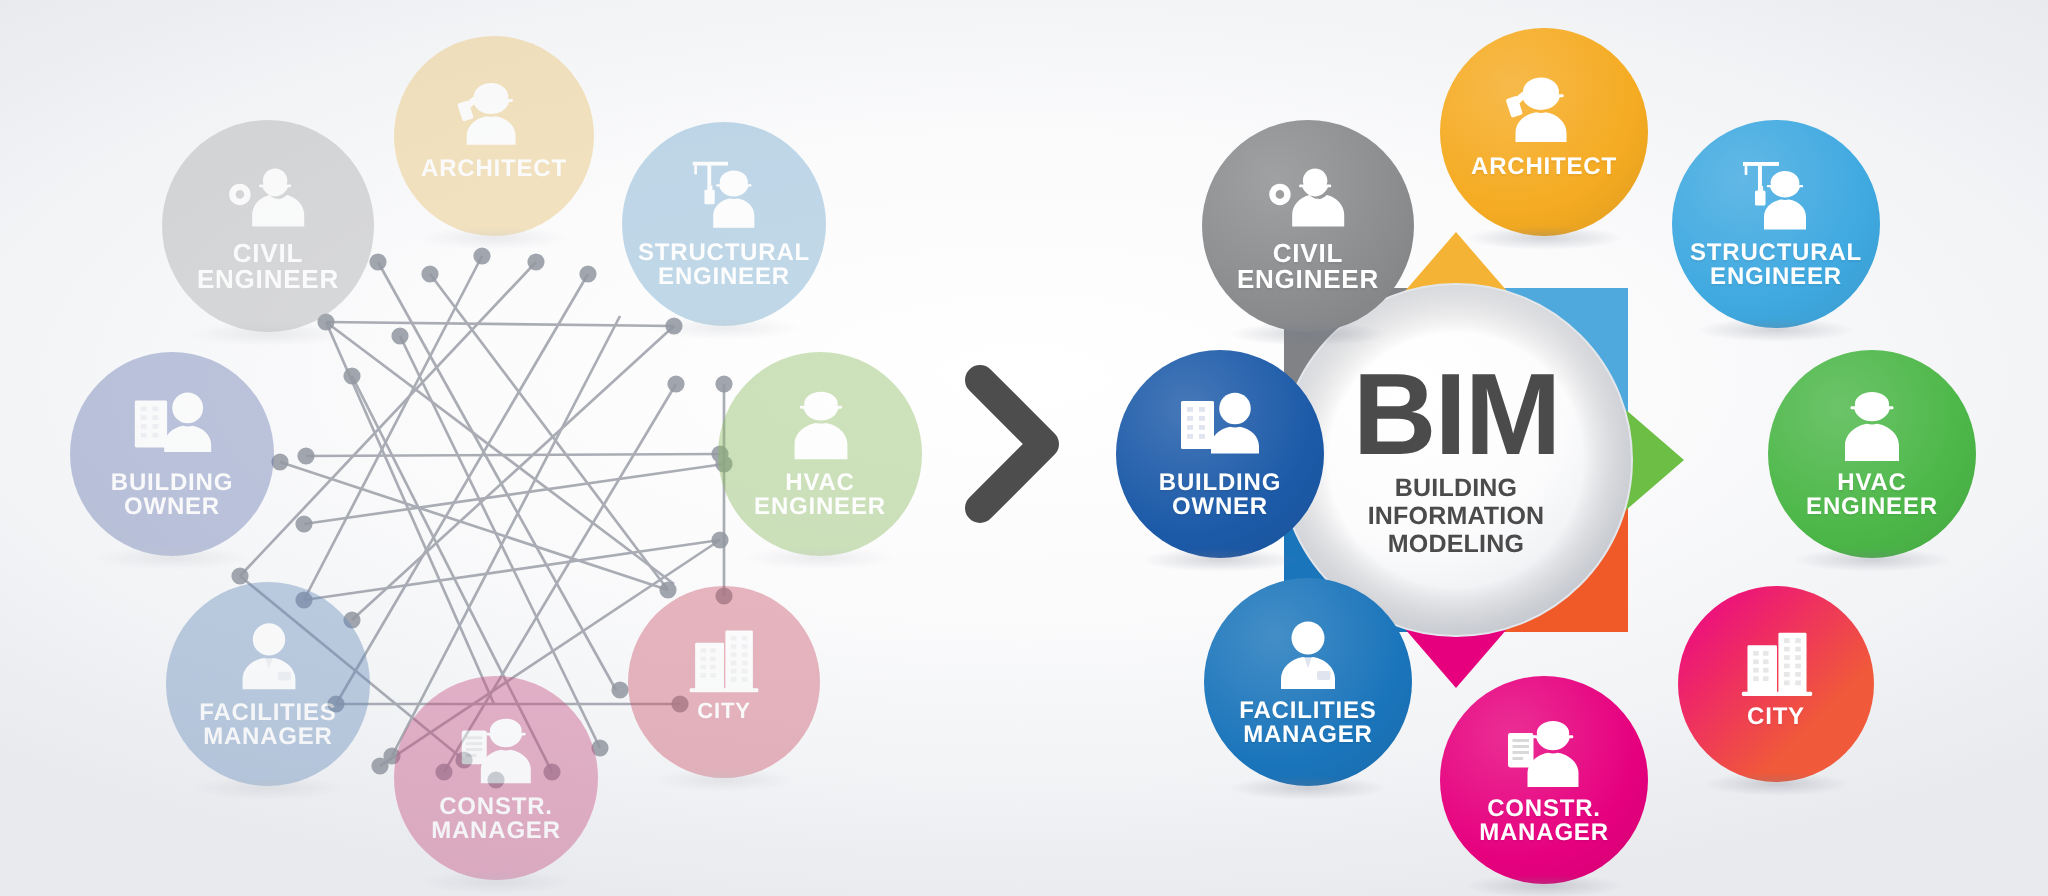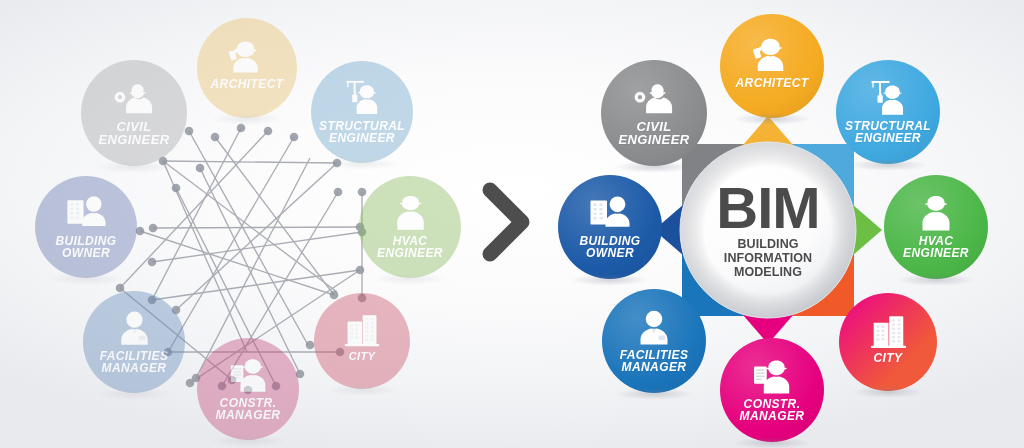--- a/index.html
+++ b/index.html
@@ -9,21 +9,21 @@
     background:
       radial-gradient(ellipse 70% 60% at 50% 42%, #ffffff 0%, #fbfbfc 42%, #f3f4f6 72%, #e9eaee 100%);
     position:relative;
   }
   .stage{position:absolute;inset:0;}
 
   
   .node{
     position:absolute;border-radius:50%;
     display:flex;flex-direction:column;align-items:center;justify-content:flex-end;
-    color:#fff;text-align:center;box-sizing:border-box;font-style:italic;
+    color:#fff;text-align:center;box-sizing:border-box;
   }
   .node .ico{
     position:absolute;left:0;right:0;display:flex;align-items:center;justify-content:center;
   }
   .node .lbl{
     position:relative;z-index:3;
     font-weight:bold;letter-spacing:.4px;line-height:1.02;
     text-transform:uppercase;white-space:pre-line;
     text-shadow:0 1px 1px rgba(0,0,0,.06);
   }
@@ -261,21 +261,21 @@
 OWNER</div>
       </div>
     </div>
 
   <div class="chev" style="left:478px;top:182px;">
     <svg width="56" height="80" viewBox="0 0 56 80">
       <path d="M12 8 L44 40 L12 72" fill="none" stroke="#4d4d4d" stroke-width="15" stroke-linecap="round" stroke-linejoin="round"></path>
     </svg>
   </div>
 
-  <div class="hub" style="left:648px;top:110px;width:240px;height:240px;">
+  <div class="hub" style="left:608px;top:110px;width:240px;height:240px;">
     <svg width="240" height="240" viewBox="0 0 240 240">
       <defs>
         <radialGradient id="discg" cx="38%" cy="30%" r="78%">
           <stop offset="0%" stop-color="#ffffff"></stop>
           <stop offset="55%" stop-color="#fcfcfd"></stop>
           <stop offset="86%" stop-color="#eceef1"></stop>
           <stop offset="100%" stop-color="#dfe2e7"></stop>
         </radialGradient>
         <radialGradient id="discsh" cx="50%" cy="50%" r="50%">
           <stop offset="72%" stop-color="rgba(0,0,0,0)"></stop>

